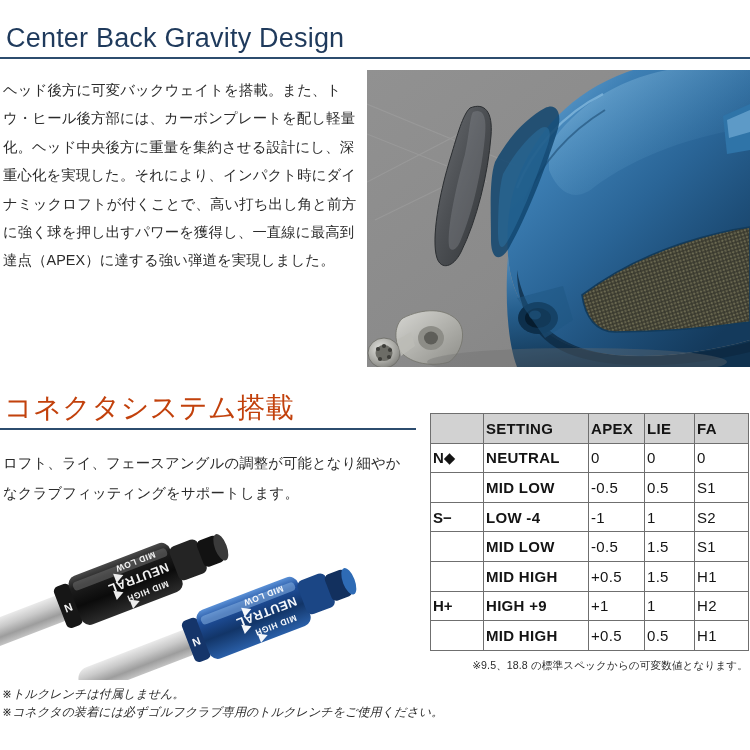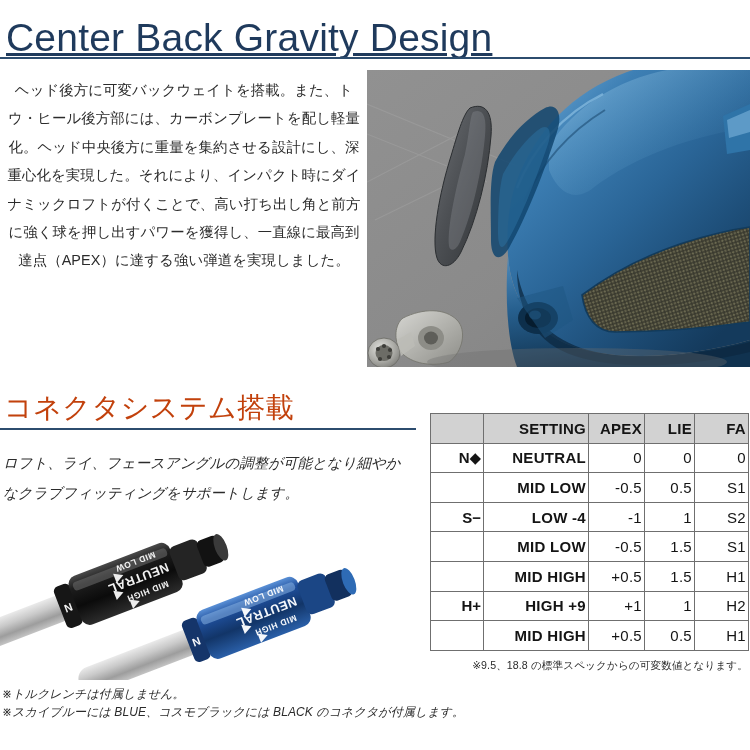--- a/index.html
+++ b/index.html
@@ -22,48 +22,46 @@
     position: relative;
     width: 750px;
     height: 750px;
   }
 
   
   .heading-1 {
     position: absolute;
     left: 6px;
     top: 20px;
-    font-size: 39px;
+    font-size: 27px;
     line-height: 36px;
     font-weight: 400;
     color: #1f3a5c;
     letter-spacing: 0.2px;
     white-space: nowrap;
-    text-decoration: underline;
   }
   .rule-1 {
     position: absolute;
     left: 0;
     top: 57px;
     width: 750px;
     height: 2px;
     background: #2c4c6e;
   }
 
   
   .body-1 {
     position: absolute;
     left: 3px;
     top: 76px;
     width: 362px;
     font-size: 14.4px;
     line-height: 28.4px;
     color: #2b2b2b;
     letter-spacing: 0.1px;
-    text-align: center;
   }
   .body-1 p { margin: 0; }
 
   
   .photo-1 {
     position: absolute;
     left: 367px;
     top: 70px;
     width: 383px;
     height: 297px;
@@ -96,21 +94,21 @@
   .body-2 {
     position: absolute;
     left: 3px;
     top: 448px;
     width: 410px;
     font-size: 14.4px;
     line-height: 30px;
     color: #2b2b2b;
     letter-spacing: 0.1px;
   }
-  .body-2 p { margin: 0; font-style: italic; }
+  .body-2 p { margin: 0; }
 
   
   .photo-2 {
     position: absolute;
     left: 0px;
     top: 508px;
     width: 420px;
     height: 172px;
     overflow: hidden;
     background: #ffffff;
@@ -124,21 +122,21 @@
     top: 413px;
     width: 318px;
     border-collapse: collapse;
     table-layout: fixed;
     font-size: 14.5px;
   }
   .spec-table td, .spec-table th {
     border: 1px solid #6f6f6f;
     height: 29.6px;
     padding: 0 2px;
-    text-align: right;
+    text-align: left;
     vertical-align: middle;
     font-weight: 700;
     color: #141414;
     letter-spacing: 0.3px;
     line-height: 1;
   }
   .spec-table thead th {
     background: #d2d2d2;
     font-size: 15px;
   }
@@ -452,16 +450,16 @@
         <td class="num">0.5</td>
         <td class="num">H1</td>
       </tr>
     </tbody>
   </table>
 
   <div class="table-note">※9.5、18.8 の標準スペックからの可変数値となります。</div>
 
   <div class="bottom-notes">
     <div>※トルクレンチは付属しません。</div>
-    <div>※スカイブルーには BLUE、コスモブラックには BLACK のコネクタが付属します。</div>
+    <div>※コネクタの装着には必ずゴルフクラブ専用のトルクレンチをご使用ください。</div>
   </div>
 
 </div>
 
 </body></html>

